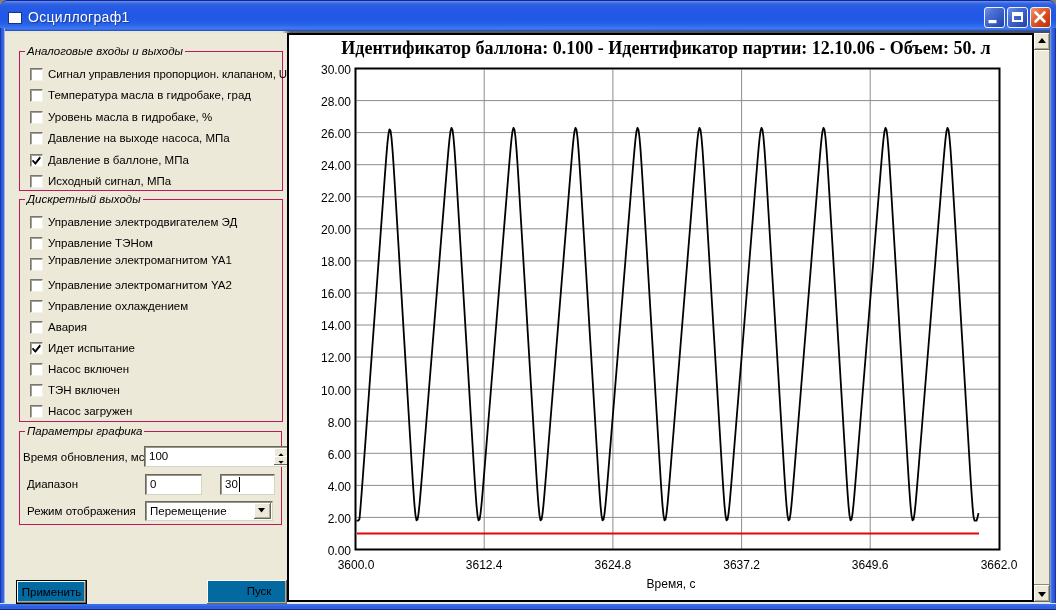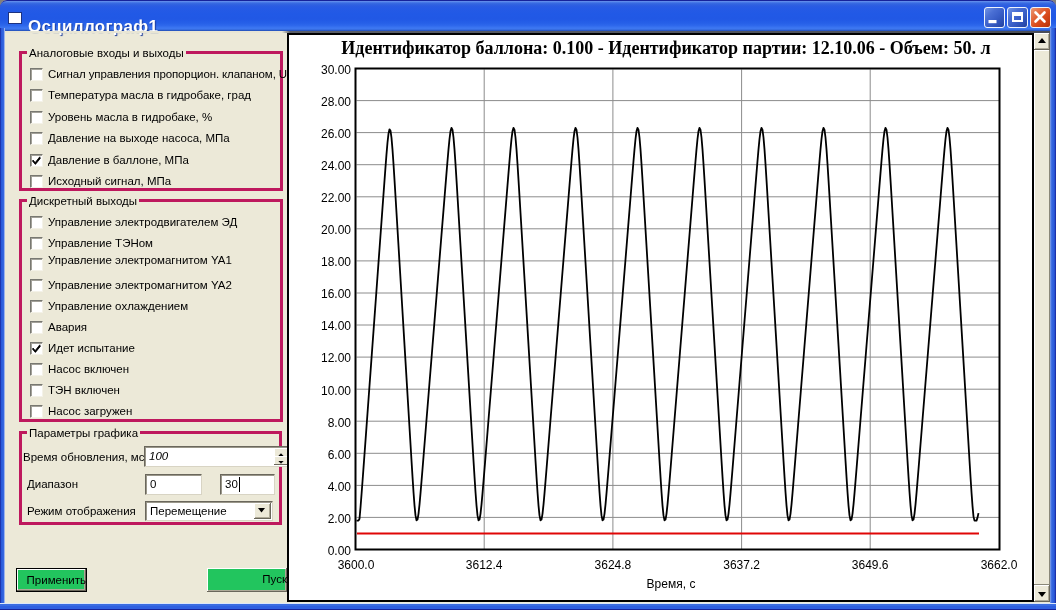--- a/index.html
+++ b/index.html
@@ -9,32 +9,32 @@
 #brd-l,#brd-r,#brd-b { position:absolute; background:linear-gradient(90deg,#1644c8,#2e63e8 40%,#2e63e8 60%,#1644c8); }
 #brd-l { left:0; top:28px; width:5px; height:582px; background:linear-gradient(90deg,#16229a,#2a5ada 30%,#3667e0 70%,#cdd9f2); }
 #brd-r { right:0; top:28px; width:6px; height:582px; background:linear-gradient(270deg,#16229a,#2a5ada 30%,#3667e0 70%,#87a5e8); }
 #brd-b { left:0; bottom:0; width:1056px; height:7px; background:linear-gradient(0deg,#16229a 0 1px,#2e5fe0 1px 4px,#3a6ce2 4px 6px,#dce6f8 6px 7px); }
 #titlebar { position:absolute; left:0; top:0; width:1056px; height:31px;
   border-radius:7px 7px 0 0;
   background:linear-gradient(180deg,#6d95eb 0%,#4a7ce8 4%,#3466e0 9%,#2a5ce2 17%,#255ae5 26%,#2159e6 43%,#2158e5 60%,#2660e8 74%,#2e68ec 82%,#3a74f0 88%,#3e78f0 93%,#2f62d2 97%,#1f49b0 100%);
   border-top:1px solid #16229a;
 }
 #titleicon { position:absolute; left:8px; top:11px; width:14px; height:12px; background:#fff; border:1px solid #1c3280; }
-#titletext { position:absolute; left:28px; top:8px; color:#fff; font-size:17px; font-weight:bold; letter-spacing:0.3px; text-shadow:1px 1px 1px #1a3a9a;margin-top:8px; }
+#titletext { position:absolute; left:28px; top:8px; color:#fff; font-size:14px; font-weight:normal; letter-spacing:0.3px; text-shadow:1px 1px 1px #1a3a9a; }
 .tbtn { position:absolute; top:6px; width:21px; height:21px; border-radius:3px; border:1px solid #eef4fd; color:#fff; }
 .tbtn.blue { background:linear-gradient(135deg,#7295e4 0%,#4a6fd4 30%,#3a5fc8 55%,#2c4fb4 80%,#24429e 100%); }
 #btn-close { background:linear-gradient(135deg,#eb9975 0%,#e2663a 35%,#d8491a 60%,#c43a10 85%,#ad3103 100%); }
 
-.grp { position:absolute; border:3px solid #be185d; }
+.grp { position:absolute; border:1px solid #be185d;font-style:italic; }
 .grp .lbl { position:absolute; top:-7px; left:5px; background:#ece9d8; padding:0 2px; font-size:11.5px; color:#000; white-space:nowrap; }
 .cb { position:absolute; width:13px; height:13px; background:#fff; border:1px solid; border-color:#787871 #f4f2e8 #f4f2e8 #787871; box-shadow:inset 1px 1px 0 #a3a199; }
 .cbl { position:absolute; font-size:11.5px; color:#000; white-space:nowrap; }
 .fld { position:absolute; background:#fff; border:1px solid; border-color:#6a675c #d8d4c4 #d8d4c4 #6a675c; box-shadow:inset 1px 1px 0 #9a978a; font-size:11.5px; }
 .fld .txt { position:absolute; left:4px; top:3px; }
-.btn { position:absolute; background:#22c55e; font-size:11.5px; text-align:right; }
+.btn { position:absolute; background:#0369a1; font-size:11.5px; text-align:center;margin-top:12px; }
 .bevel { box-shadow:inset -1px -1px 0 #6a675b, inset 1px 1px 0 #fff, inset -2px -2px 0 #aeaa98;padding-left:24px; }
 #chartpanel { position:absolute; left:287px; top:33px; width:747px; height:569px; background:#fff; border:2px solid #000; }
 #vscroll { position:absolute; left:1034px; top:33px; width:16px; height:569px; background:#ece9d8; }
 .sbtn { position:absolute; left:0; width:16px; height:17px; background:#ece9d8; box-shadow:inset -1px -1px 0 #6a675b, inset 1px 1px 0 #fff, inset -2px -2px 0 #aeaa98; }
 </style></head>
 <body>
 <div id="win">
   <div id="titlebar">
     <div id="titleicon"></div>
     <div id="titletext">Осциллограф1</div>
@@ -100,21 +100,21 @@
       <div class="cbl" style="left: 48px; top: 341.7px;">Идет испытание</div>
       <div class="cb" style="left: 30px; top: 362.65px;"></div>
       <div class="cbl" style="left: 48px; top: 362.65px;">Насос включен</div>
       <div class="cb" style="left: 30px; top: 383.6px;"></div>
       <div class="cbl" style="left: 48px; top: 383.6px;">ТЭН включен</div>
       <div class="cb" style="left: 30px; top: 404.55px;"></div>
       <div class="cbl" style="left: 48px; top: 404.55px;">Насос загружен</div>
     </div>
 
   <div class="cbl" style="left:23px; top:451px;">Время обновления, мс</div>
-  <div class="fld" style="left:144px; top:446px; width:148px; height:21px;font-style:italic;">
+  <div class="fld" style="left:144px; top:446px; width:148px; height:21px;">
       <div class="txt">100</div>
     <div style="position:absolute; right:1px; top:1px; width:16px; height:9px; background:#ece9d8; box-shadow:inset -1px -1px 0 #6a675b, inset 1px 1px 0 #fff;"><svg width="14" height="7" viewBox="0 0 14 7">
           <path d="M7 2.2 L9.6 5 L4.4 5 Z" fill="#000"></path>
         </svg></div>
     <div style="position:absolute; right:1px; bottom:1px; width:16px; height:9px; background:#ece9d8; box-shadow:inset -1px -1px 0 #6a675b, inset 1px 1px 0 #fff;"><svg width="14" height="7" viewBox="0 0 14 7">
           <path d="M7 4.8 L4.4 2 L9.6 2 Z" fill="#000"></path>
         </svg></div>
   </div>
   <div class="cbl" style="left:27px; top:478px;">Диапазон</div>
   <div class="fld" style="left:145px; top:474px; width:57px; height:21px;">

